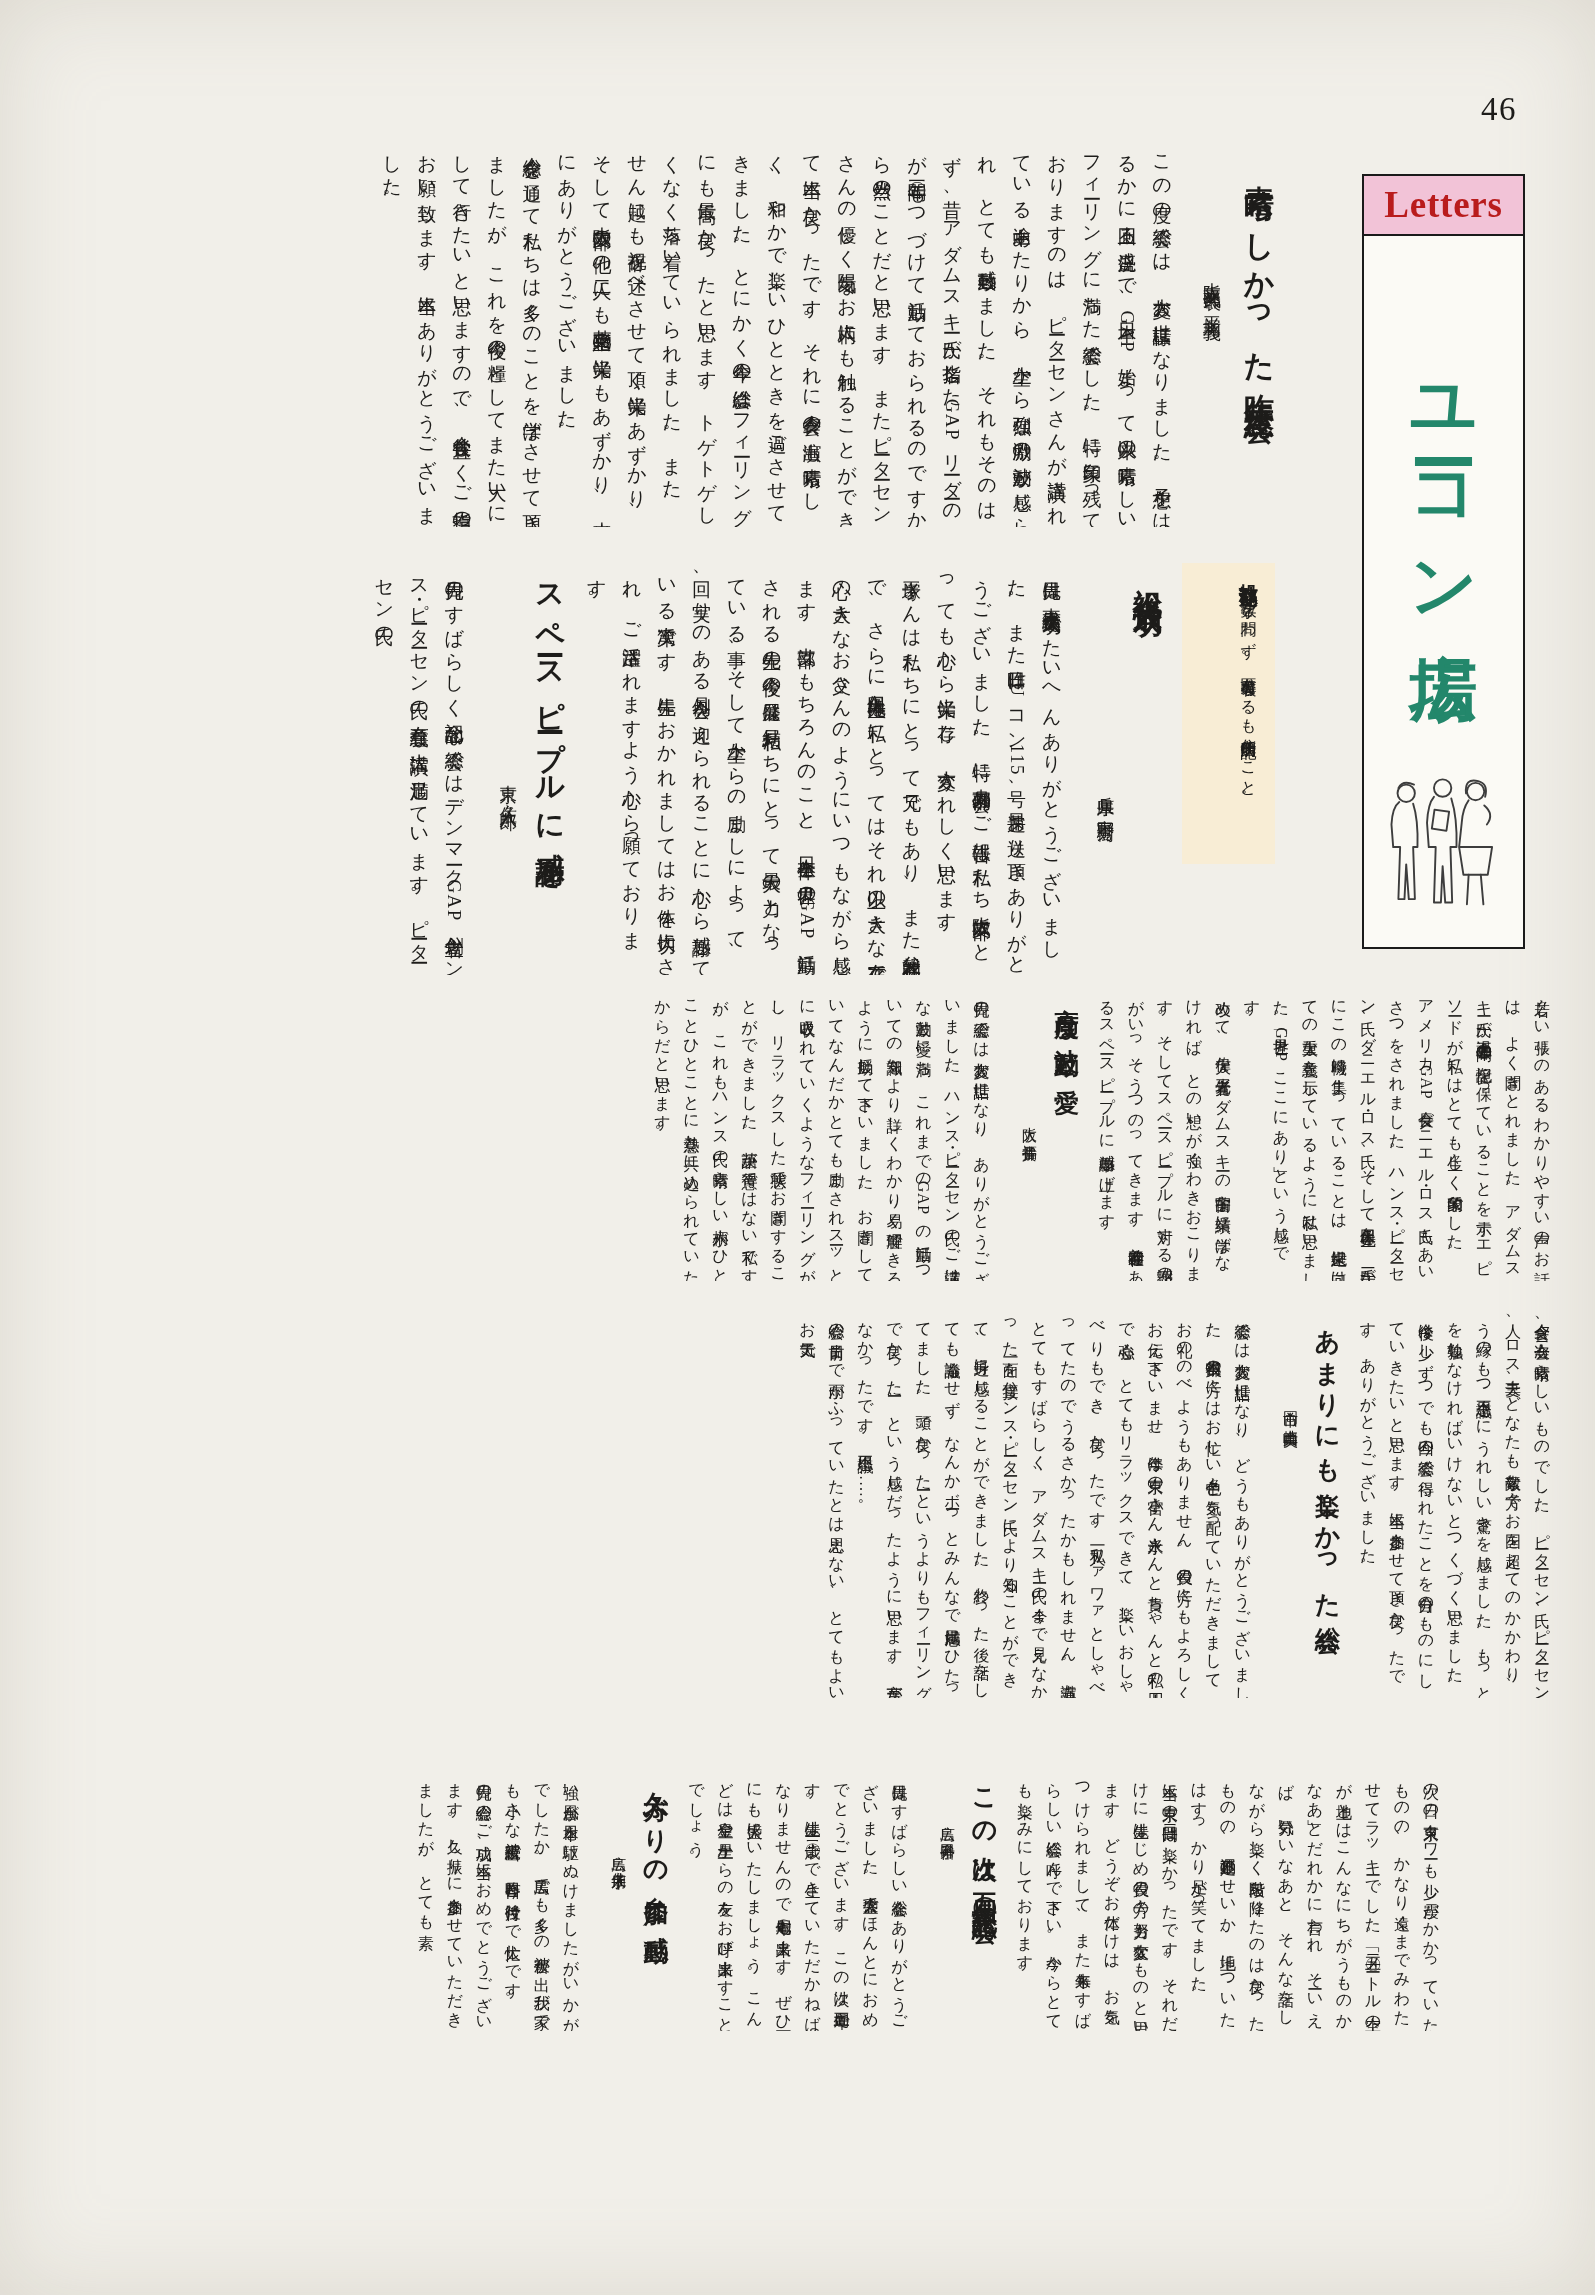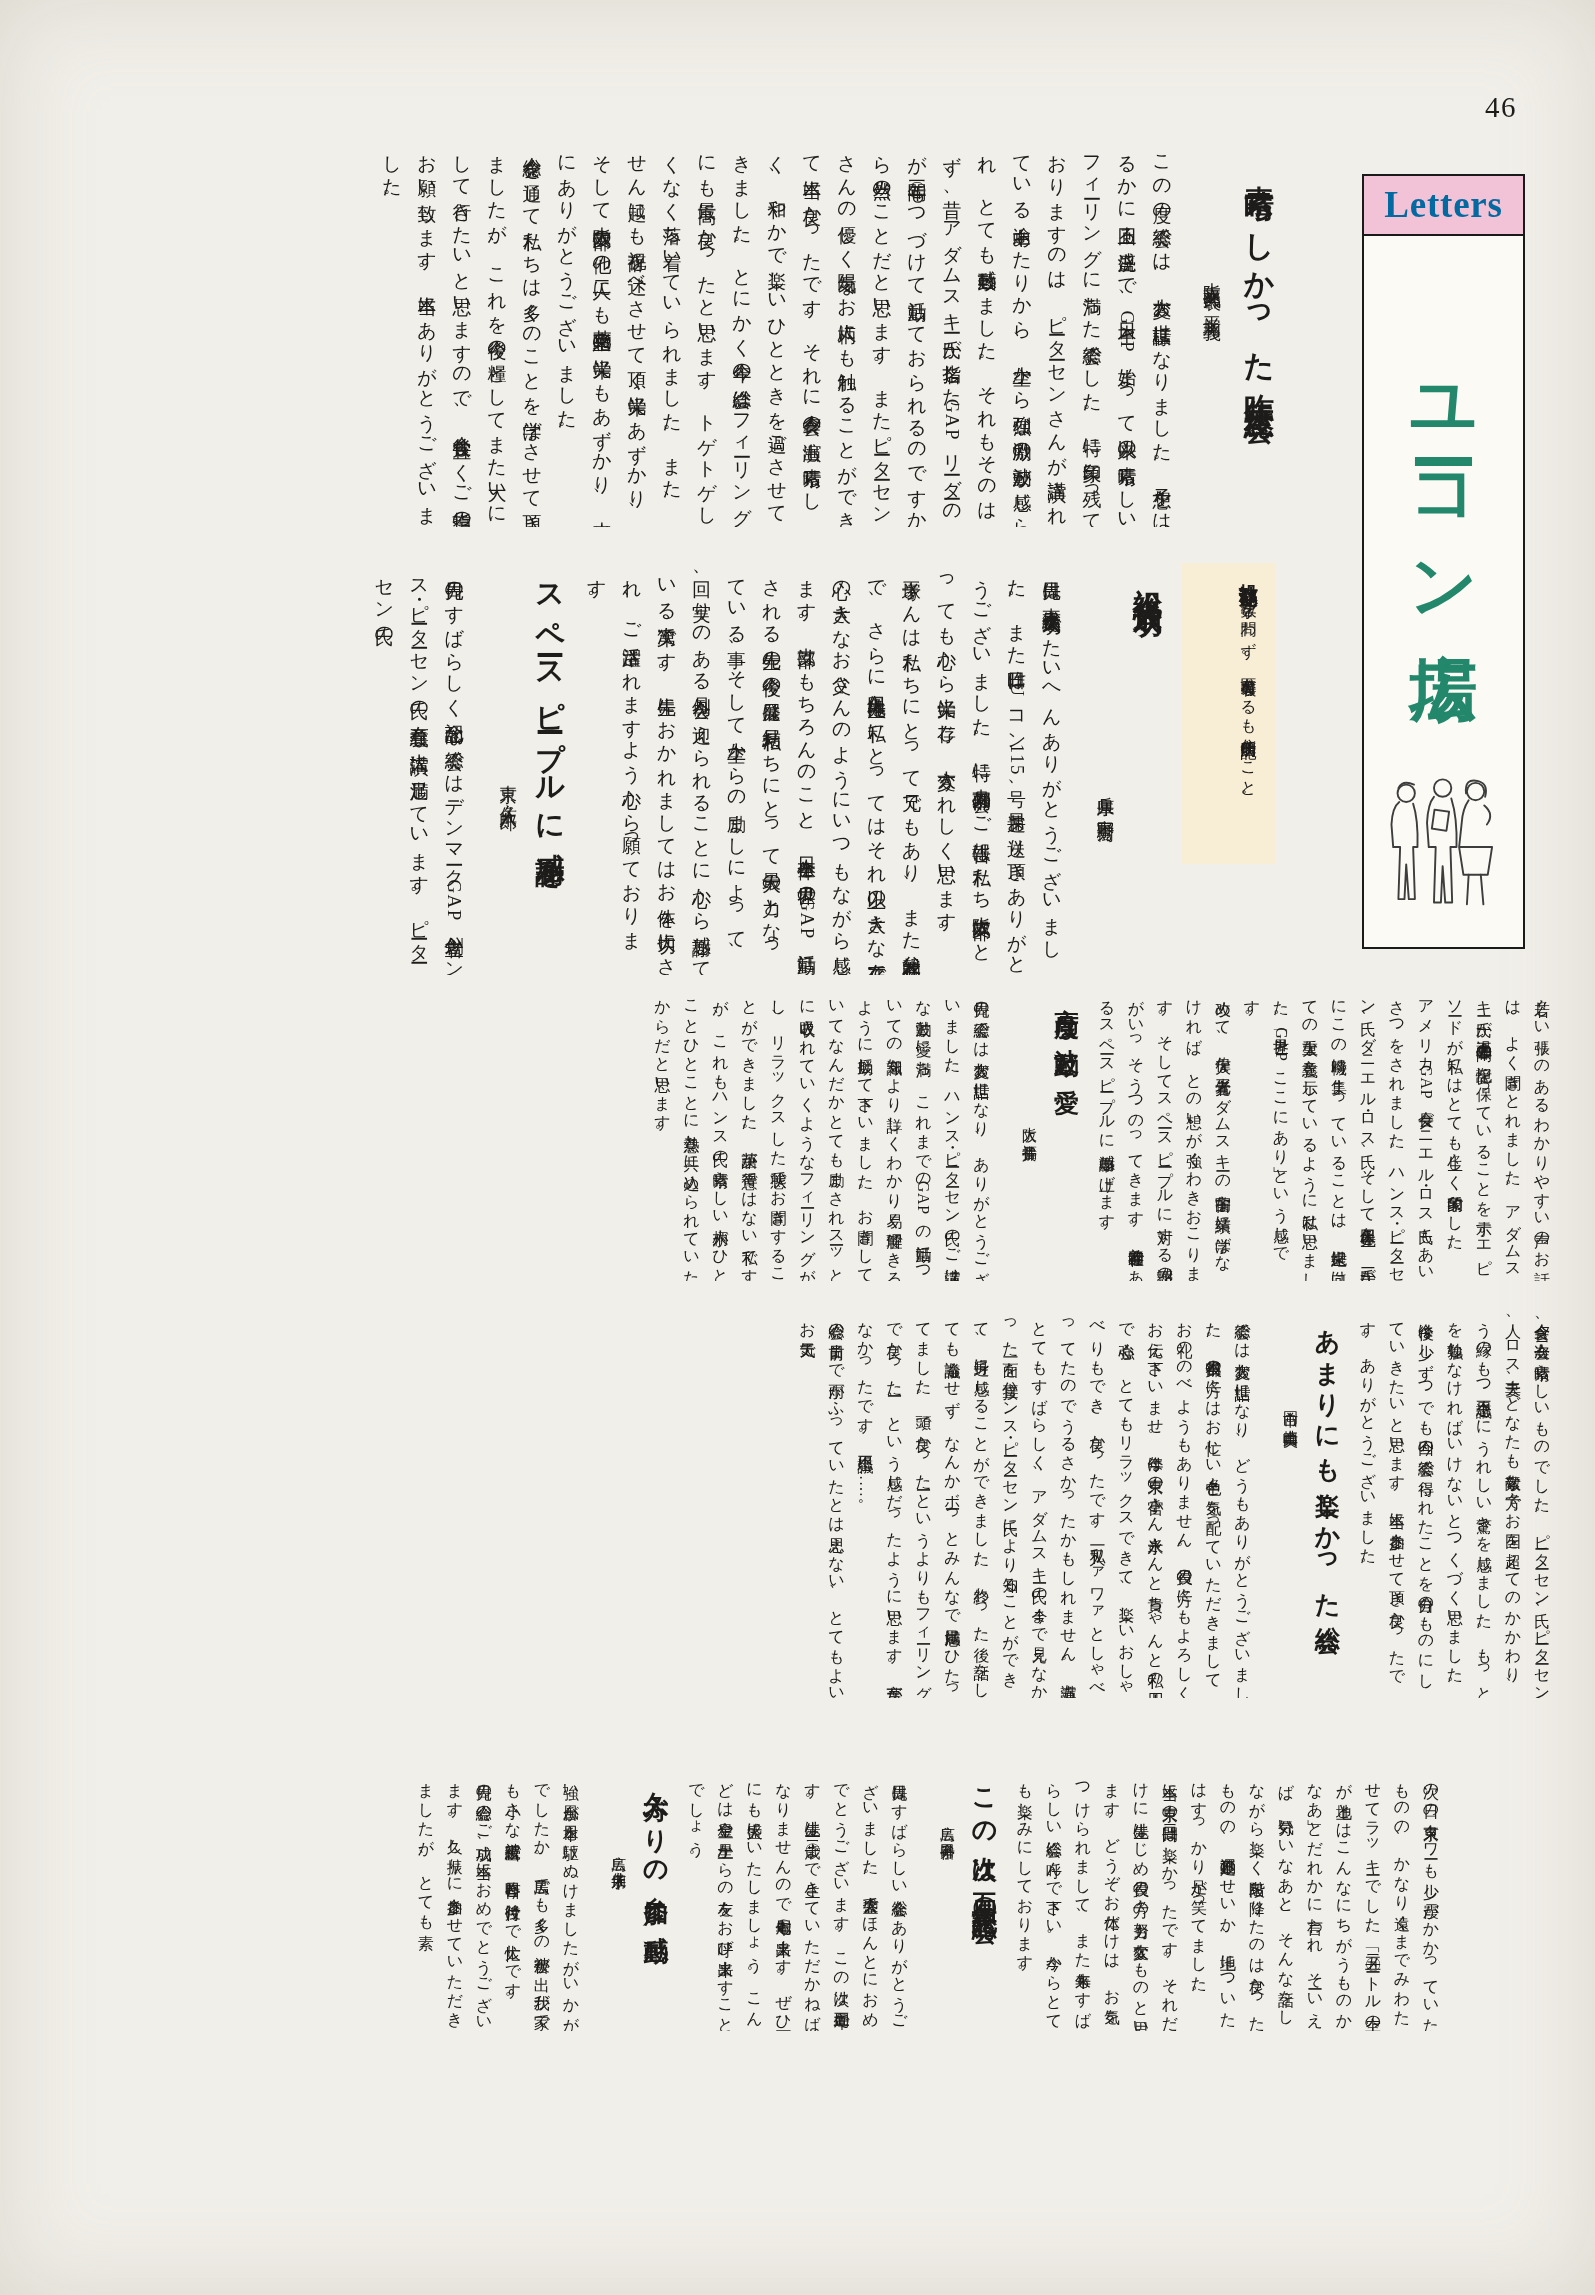--- a/index.html
+++ b/index.html
@@ -11,38 +11,38 @@
     box-shadow:inset 0 0 91px rgba(160,150,130,.25);
     overflow:hidden;
     font-family:"Liberation Serif","DejaVu Serif",serif;
     color:#1d1c1a;
   }
   .v{writing-mode:vertical-rl;text-orientation:mixed;}
 
   
   #page-number{
     position:absolute;top:91px;right:78px;
-    font-size:29px;letter-spacing:1.5px;
+    font-size:33px;letter-spacing:1.5px;
     font-family:"Liberation Serif",serif;
   }
   #masthead{
     position:absolute;top:174px;right:70px;
     width:163px;height:775px;
     border:2.3px solid #1a1a1a;
     background:#fbfaf5;
     box-sizing:border-box;
   }
   .mh-tag{
     height:58px;line-height:58px;
     background:#f2c3d7;
     border-bottom:2.3px solid #1a1a1a;
     text-align:center;
     font-family:"Liberation Serif","DejaVu Serif",serif;
     font-weight:bold;font-size:37px;letter-spacing:0.8px;
-    color:#0369a1;
+    color:#b91c1c;
   }
   .mh-title{
     position:absolute;top:73px;left:0;right:0;
     margin:0 auto;height:457px;
     display:flex;align-items:center;justify-content:center;
     font-family:"DejaVu Sans","Liberation Sans",sans-serif;
     font-weight:800;font-size:67px;letter-spacing:6px;
     color:#23876b;line-height:1;
   }
   .mh-illust{

